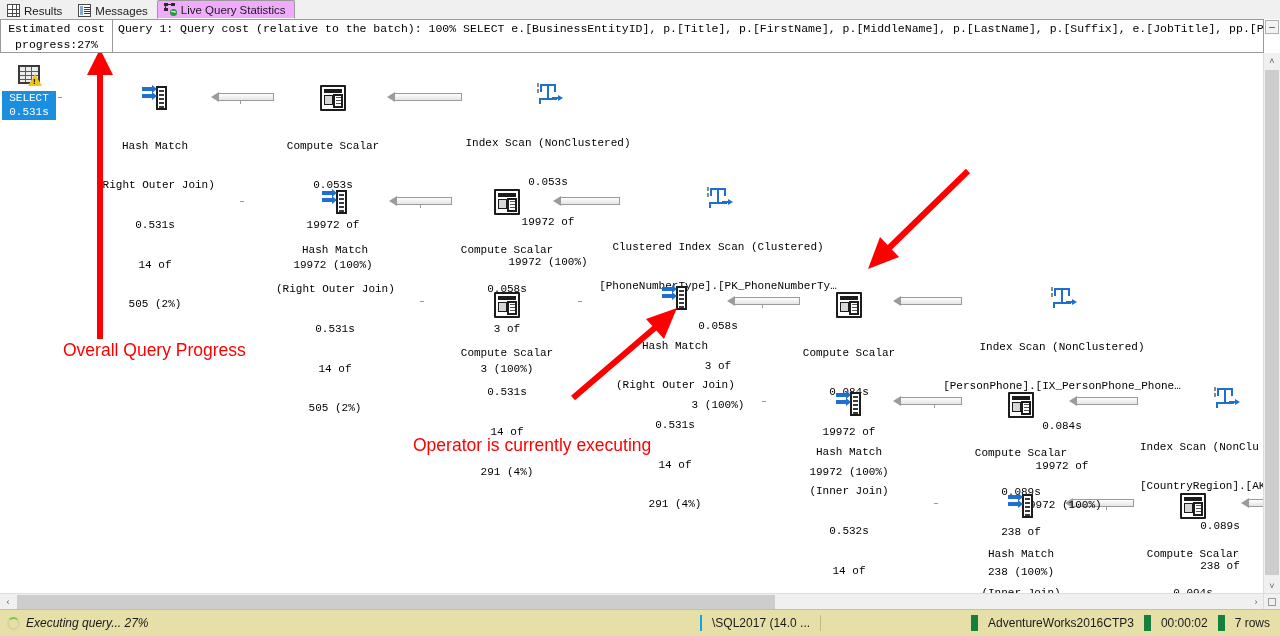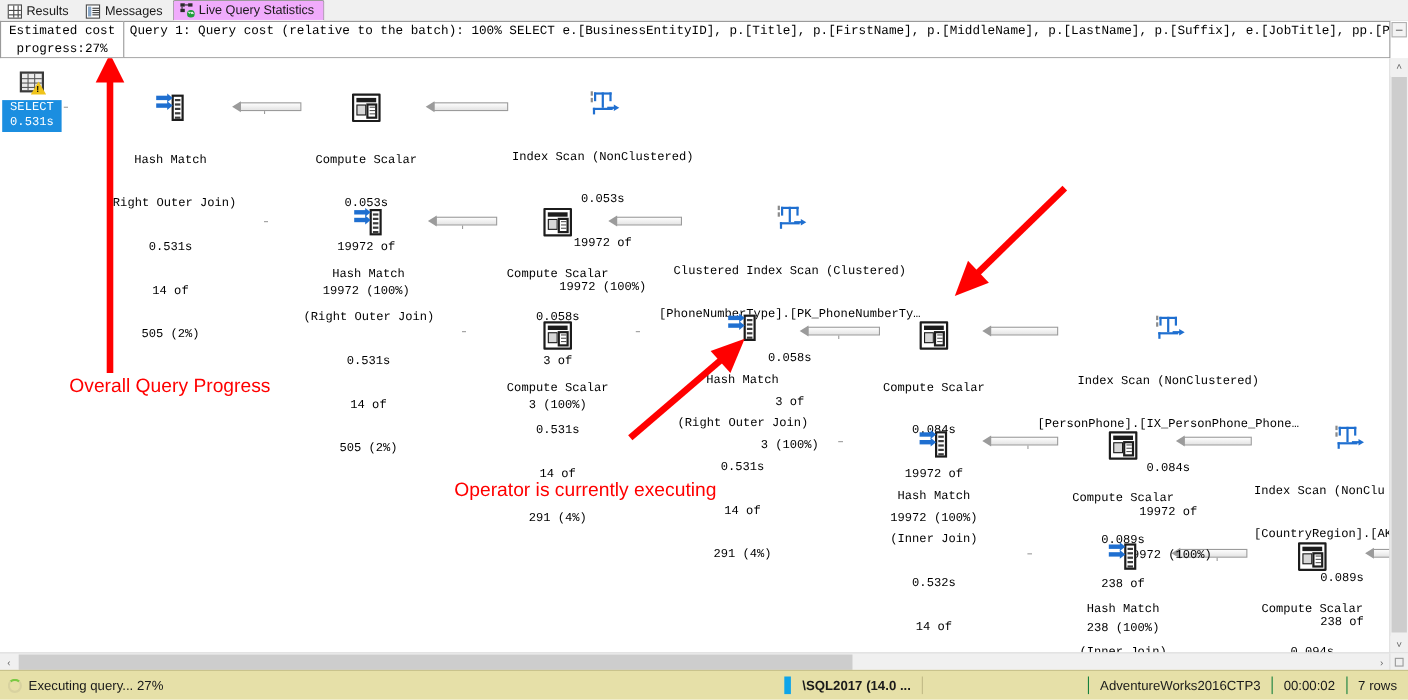--- a/index.html
+++ b/index.html
@@ -158,26 +158,26 @@
   .hs-thumb{position:absolute;left:17px;top:1px;width:758px;height:14px;background:#cdcdcd;}
   .hs-corner{position:absolute;right:0;top:0;width:16px;height:16px;background:#f0f0f0;border-left:1px solid #dcdcdc;}
   .hs-corner:after{content:"";position:absolute;left:4px;top:4px;width:8px;height:8px;border:1px solid #9a9a9a;box-sizing:border-box;}
 
   
   .status{
     position:absolute;left:0;bottom:0;width:1280px;height:26px;
     background:#e6e0a8;border-top:1px solid #c9c38c;
     display:flex;align-items:center;font-size:12px;color:#1a1a1a;
   }
-  .st-left{display:flex;align-items:center;gap:6px;padding-left:7px;flex:0 0 auto;}
+  .st-left{display:flex;align-items:center;gap:6px;padding-left:7px;flex:0 0 auto;font-style:italic;}
   .spinner{width:13px;height:13px;border-radius:50%;
     border:2.5px solid #d8d2a0;border-top-color:#7ac943;box-sizing:border-box;}
   .st-spacer{flex:1 1 auto;}
-  .st-cell{padding:0 10px;border-left:1px solid #15803d;height:16px;line-height:16px;white-space:nowrap;}
-  .st-cell.first{border-left:6px solid #0ea5e9;font-weight:bold;}
+  .st-cell{padding:0 10px;border-left:7px solid #15803d;height:16px;line-height:16px;white-space:nowrap;}
+  .st-cell.first{border-left:2px solid #0ea5e9;}
   .st-gap{width:150px;border-left:1px solid #c0ba86;height:16px;}
 </style>
 </head>
 <body>
 
 <div class="tabstrip">
   <div class="tab">
     <span class="tab-ico ico-grid">
         <i></i>
         <i class="b"></i>

